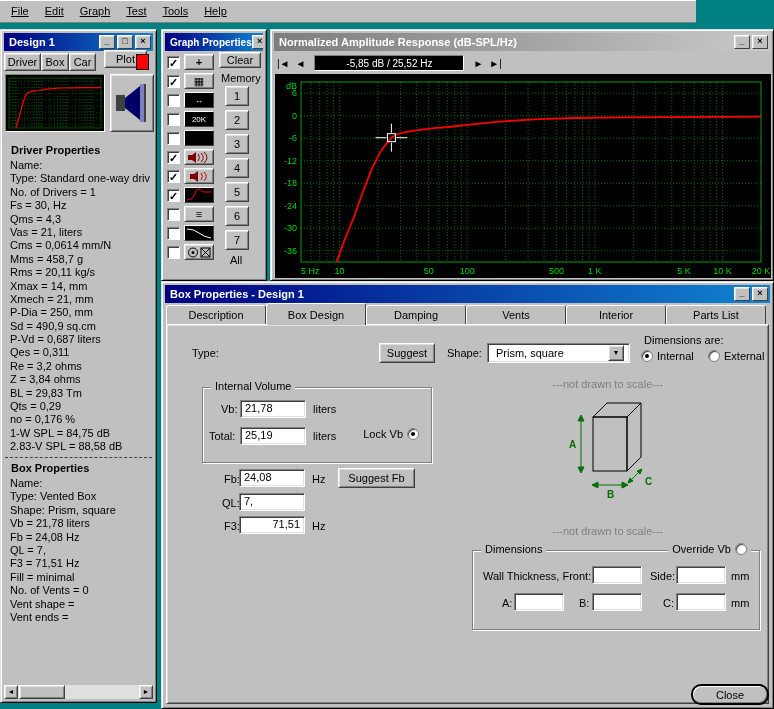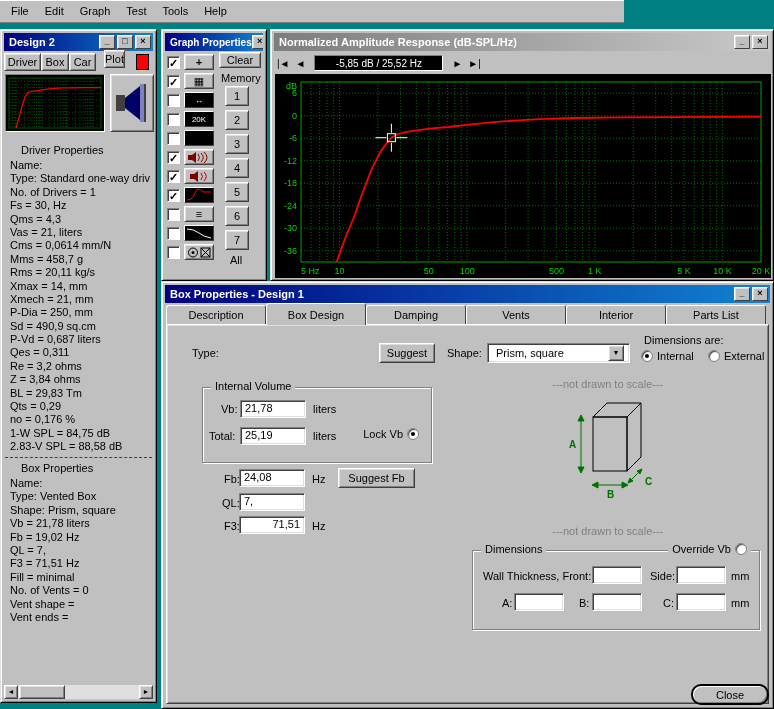--- a/index.html
+++ b/index.html
@@ -1,23 +1,23 @@
 <!DOCTYPE html>
 <html><head>
 <meta charset="utf-8">
 <style>
   * { margin:0; padding:0; box-sizing:border-box; }
   html,body { width:774px; height:709px; }
   body { font-family:"Liberation Sans",sans-serif; font-size:11px; color:#000; }
   #screen { position:relative; width:774px; height:709px; background:#008080; overflow:hidden; }
 
   
-  .menubar { position:absolute; left:0; top:0; width:624px; height:23px; background:#c0c0c0;
+  .menubar { position:absolute; left:0; top:0; width:696px; height:23px; background:#c0c0c0;
              border-bottom:1px solid #808080; box-shadow:inset 0 1px 0 #fff;
-             display:flex; align-items:center; padding:0 3px; }
+             display:flex; align-items:center; padding:0 3px;text-decoration:underline; }
   .menu-item { padding:3px 8px; cursor:default; }
 
   .win { position:absolute; background:#c0c0c0; border:1px solid; border-color:#dfdfdf #000 #000 #dfdfdf;
          box-shadow:inset 1px 1px 0 #fff, inset -1px -1px 0 #808080; }
   .titlebar { position:absolute; left:3px; right:3px; top:3px; height:18px;
               background:linear-gradient(90deg,#000080,#1084d0); color:#fff; font-weight:bold;
               display:flex; align-items:center; padding:0 2px 0 5px; font-size:11px; white-space:nowrap; overflow:hidden; }
   .titlebar.inactive { background:linear-gradient(90deg,#7d7d7d,#c9c9c9); }
   .tb-btns { margin-left:auto; display:flex; gap:2px; }
   .tb-btn { width:16px; height:14px; background:#c0c0c0; border:1px solid; border-color:#fff #404040 #404040 #fff;
@@ -39,21 +39,21 @@
   .cb { display:inline-block; width:13px; height:13px; background:#fff; border:1px solid;
         border-color:#808080 #fff #fff #808080; box-shadow:inset 1px 1px 0 #404040;
         font-size:11px; line-height:12px; font-weight:bold; text-align:center; color:#000; }
 
   
   #design-win { left:0; top:29px; width:157px; height:674px; }
   .dtab { position:absolute; height:18px; display:flex; align-items:center; justify-content:center; }
   .thumb { position:absolute; left:4px; top:44px; width:100px; height:58px; background:#000;
            border:1px solid; border-color:#808080 #fff #fff #808080; }
   .spk-btn { position:absolute; left:109px; top:44px; width:44px; height:58px; display:flex; align-items:center; justify-content:center; }
-  .heading { position:absolute; left:20px; font-weight:normal; white-space:nowrap; }
+  .heading { position:absolute; left:10px; font-weight:bold; white-space:nowrap; }
   .plist { position:absolute; left:9px; right:2px; }
   .pline { height:13.4px; line-height:13.4px; white-space:nowrap; overflow:hidden; }
   .sep { position:absolute; left:4px; right:4px; border-top:1px dashed #404040; }
   .hscroll { position:absolute; left:3px; right:3px; bottom:3px; height:14px; background:#dfdfdf;
              display:flex; align-items:stretch; }
   .scr-btn { width:14px; font-size:7px; line-height:12px; text-align:center; }
   .scr-thumb { width:46px; margin-left:1px; }
 
   
   #gp-win { left:161px; top:29px; width:106px; height:252px; }
@@ -67,21 +67,21 @@
   .clear-btn { position:absolute; left:0; top:0; width:42px; height:16px; }
   .mem-lbl { position:absolute; left:2px; top:20px; }
   .mem-col { position:absolute; left:6px; top:34px; display:flex; flex-direction:column; gap:4px; }
   .mem-btn { width:24px; height:20px; }
   .all-lbl { position:absolute; left:11px; top:202px; }
 
   
   #amp-win { left:270px; top:29px; width:504px; height:252px; }
   .amp-controls { position:absolute; left:3px; right:3px; top:23px; height:20px; display:flex; align-items:center; }
   .nav-glyph { font-size:10px; padding:0 3px; color:#000; }
-  .readout { width:129px; height:16px; background:#000; color:#fff; font-size:10px; text-align:center;
+  .readout { width:150px; height:16px; background:#000; color:#fff; font-size:10px; text-align:center;
              line-height:15px; border:1px solid; border-color:#808080 #fff #fff #808080; margin:0 6px; }
   .plot-area { position:absolute; left:4px; top:44px; width:496px; height:204px; background:#000; }
   .plot-area svg text, #thumb-chart text { font-family:"Liberation Sans",sans-serif; }
 
   
   #box-win { left:161px; top:281px; width:613px; height:428px; }
   .tabs { position:absolute; left:4px; top:22px; right:4px; height:21px; }
   .tab { position:absolute; top:1px; height:19px; width:100px; background:#c0c0c0;
          border:1px solid; border-color:#fff #404040 #c0c0c0 #fff; border-bottom:none;
          border-radius:3px 3px 0 0; display:flex; align-items:center; justify-content:center; z-index:1; }
@@ -108,31 +108,31 @@
   <span class="menu-item">File</span>
       <span class="menu-item">Edit</span>
       <span class="menu-item">Graph</span>
       <span class="menu-item">Test</span>
       <span class="menu-item">Tools</span>
       <span class="menu-item">Help</span>
     </div>
 
   <div class="win" id="design-win">
     <div class="titlebar">
-      <span>Design 2</span>
+      <span>Design 1</span>
       <span class="tb-btns">
         <span class="tb-btn">_</span>
         <span class="tb-btn">□</span>
         <span class="tb-btn">×</span>
       </span>
     </div>
     <div class="dtab b3" style="left:3px;top:23px;width:37px;">Driver</div>
     <div class="dtab b3" style="left:40px;top:23px;width:28px;">Box</div>
     <div class="dtab b3" style="left:68px;top:23px;width:27px;">Car</div>
-    <div class="dtab b3" style="left:103px;top:20px;width:21px;">Plot</div>
+    <div class="dtab b3" style="left:103px;top:20px;width:43px;">Plot</div>
     <div style="position:absolute;left:135px;top:24px;width:13px;height:16px;background:#ff0000;border:1px solid #000;"></div>
 
     <div class="thumb">
       <svg id="thumb-chart" width="98" height="56">
           <line x1="5.022363495866113" x2="5.022363495866113" y1="3" y2="53" stroke="#004800" stroke-dasharray="1,2"></line>
           <line x1="6.732247468049972" x2="6.732247468049972" y1="3" y2="53" stroke="#004800" stroke-dasharray="1,2"></line>
           <line x1="8.213416336639593" x2="8.213416336639593" y1="3" y2="53" stroke="#004800" stroke-dasharray="1,2"></line>
           <line x1="9.519899870086832" x2="9.519899870086832" y1="3" y2="53" stroke="#004800" stroke-dasharray="1,2"></line>
           <line x1="10.688589214994199" x2="10.688589214994199" y1="3" y2="53" stroke="#004800" stroke-dasharray="1,2"></line>
           <line x1="18.377178429988398" x2="18.377178429988398" y1="3" y2="53" stroke="#004800" stroke-dasharray="1,2"></line>
@@ -210,21 +210,21 @@
         <div class="pline">2.83-V SPL = 88,58 dB</div>
       </div>
     <div class="sep" style="top:427px;"></div>
     <div class="heading" style="top:432px;">Box Properties</div>
     <div class="plist" style="top:447px;">
 
     <div class="pline">Name:</div>
         <div class="pline">Type: Vented Box</div>
         <div class="pline">Shape: Prism, square</div>
         <div class="pline">Vb = 21,78 liters</div>
-        <div class="pline">Fb = 19,02 Hz</div>
+        <div class="pline">Fb = 24,08 Hz</div>
         <div class="pline">QL = 7,</div>
         <div class="pline">F3 = 71,51 Hz</div>
         <div class="pline">Fill = minimal</div>
         <div class="pline">No. of Vents = 0</div>
         <div class="pline">Vent shape =</div>
         <div class="pline">Vent ends =</div>
       </div>
 
     <div class="hscroll">
       <span class="b3 scr-btn">◄</span>

